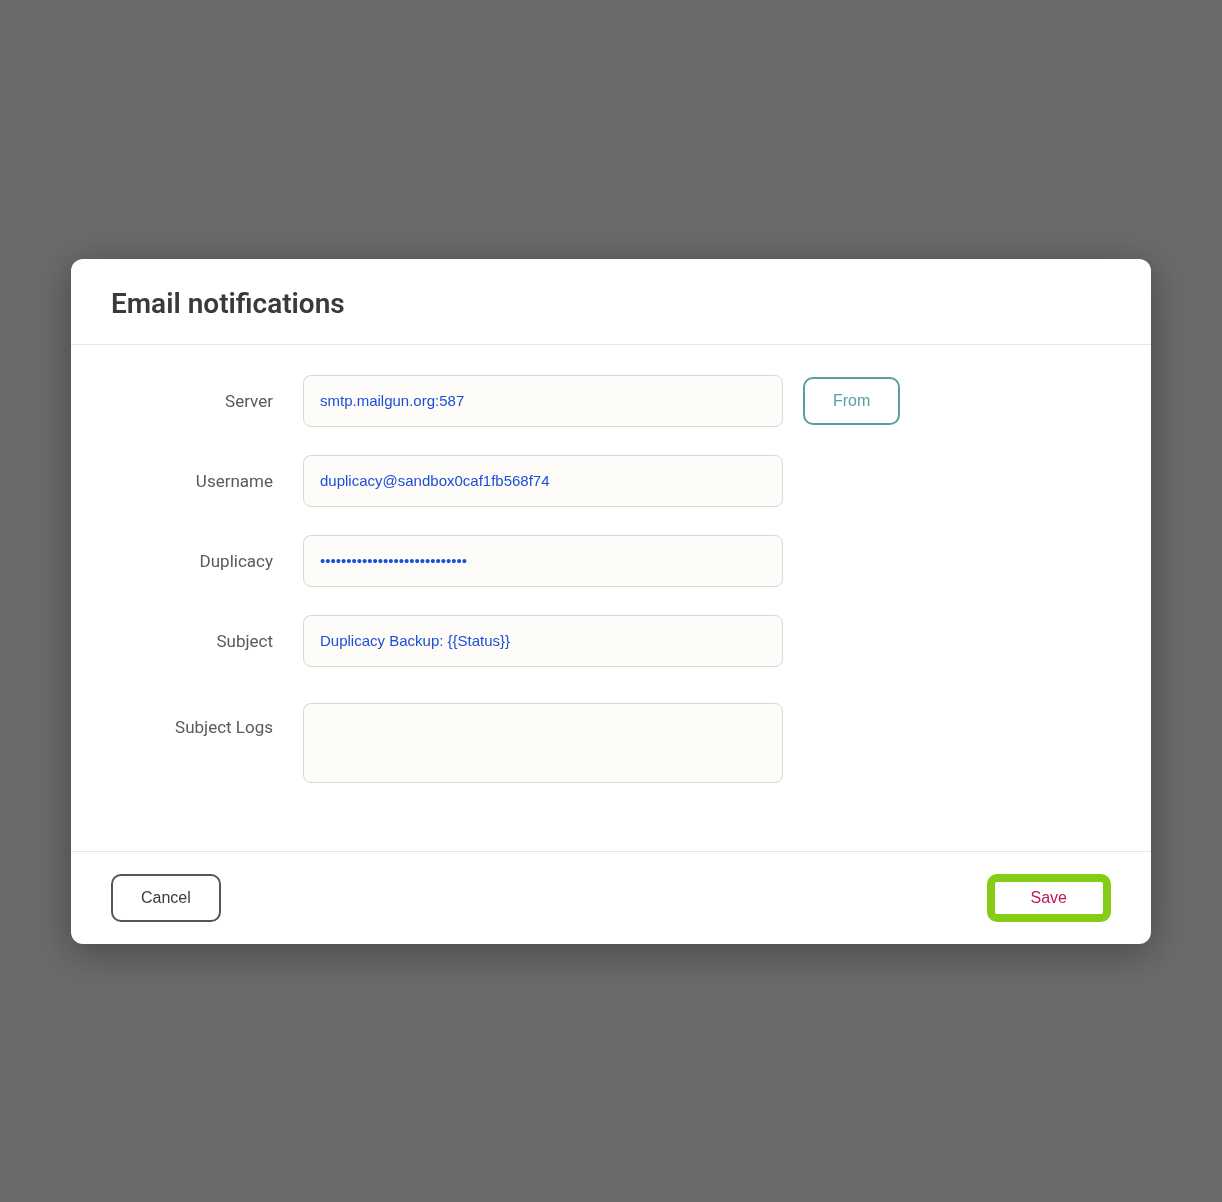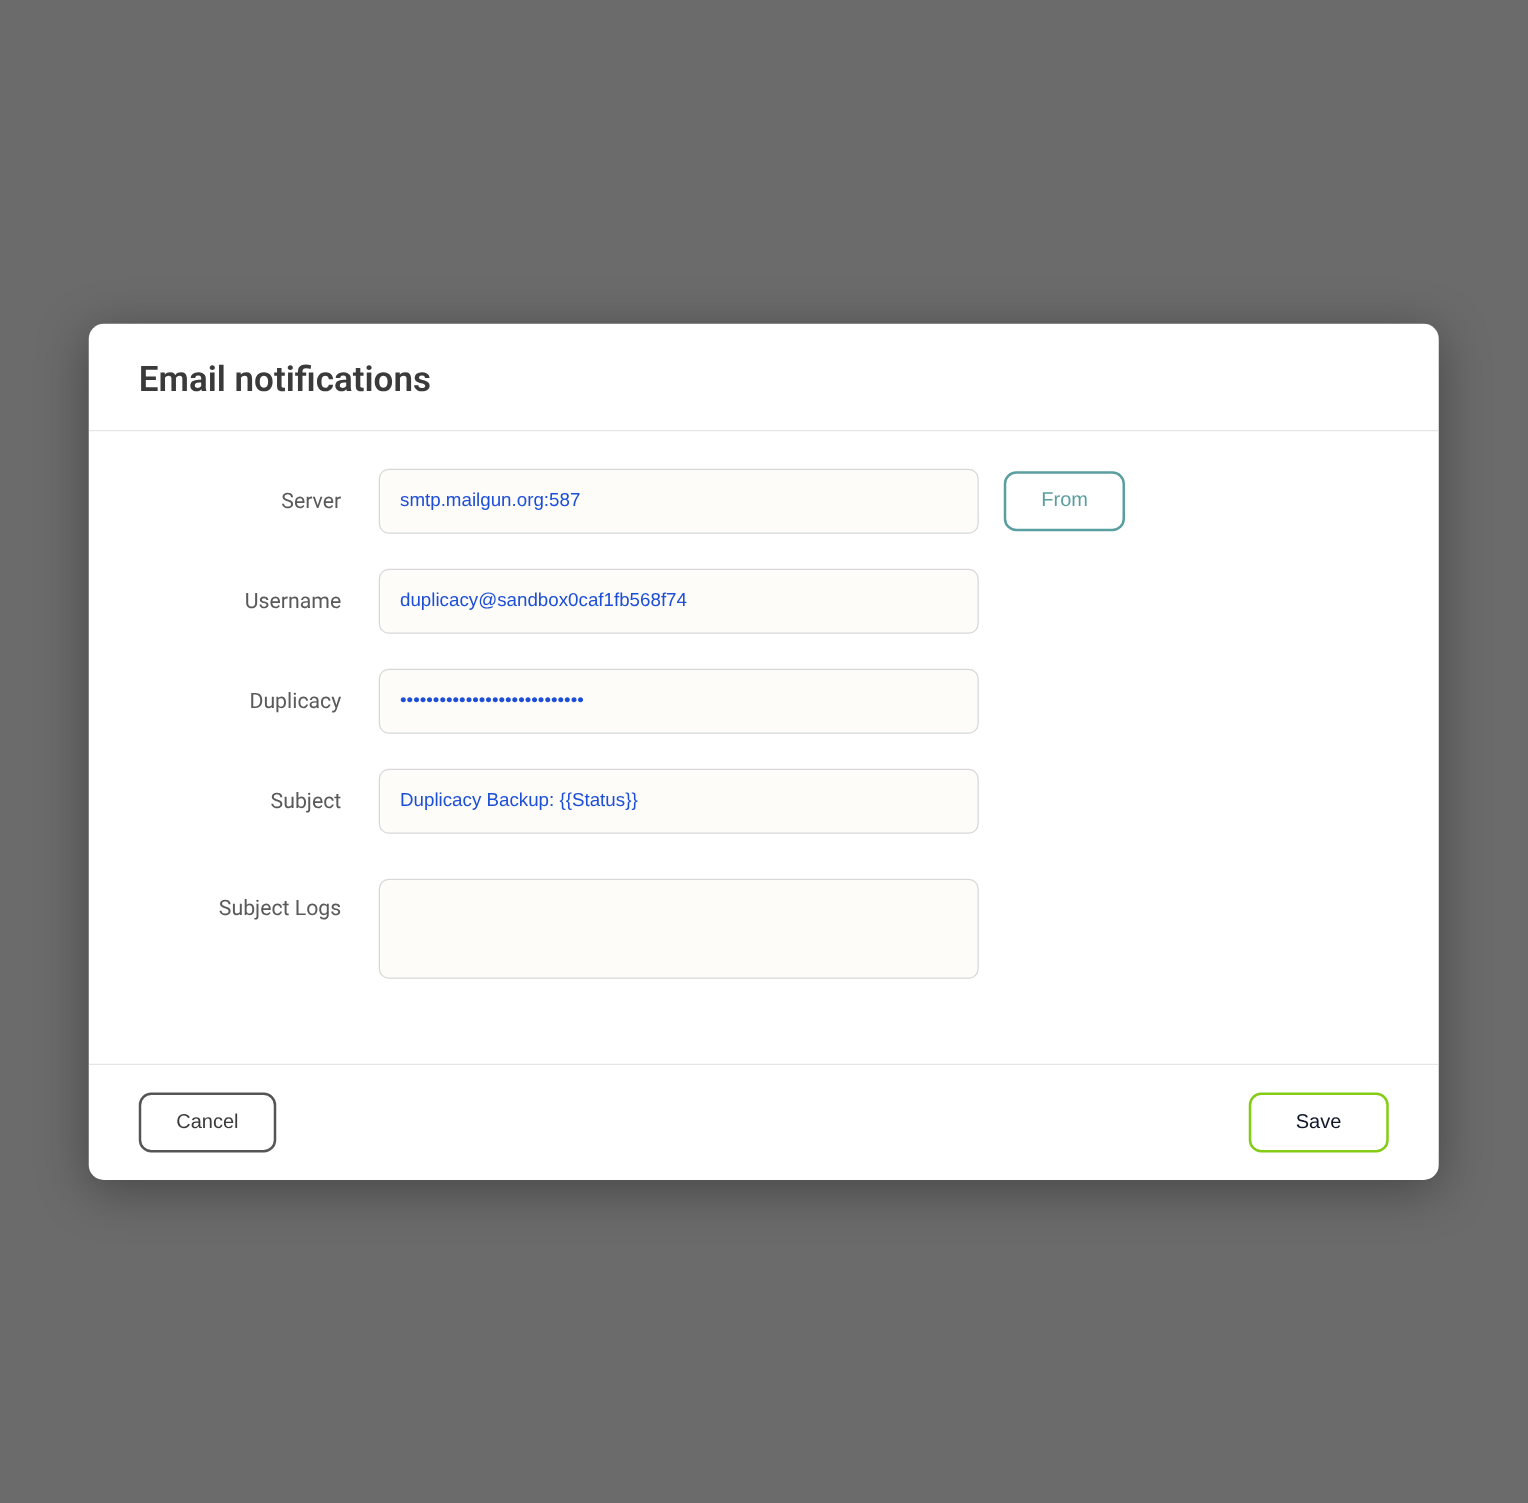--- a/index.html
+++ b/index.html
@@ -116,24 +116,24 @@
       background: transparent;
       color: #3a3a3a;
       font-size: 16px;
       cursor: pointer;
       font-weight: 500;
     }
 
     .save-button {
       height: 48px;
       padding: 0 36px;
-      border: 2px solid #84cc16;
+      border: 8px solid #84cc16;
       border-radius: 10px;
       background: transparent;
-      color: #0f172a;
+      color: #be185d;
       font-size: 16px;
       cursor: pointer;
       font-weight: 500;
     }
   </style>
 </head>
 <body>
 
 <div class="modal-overlay">
   <div class="modal">

